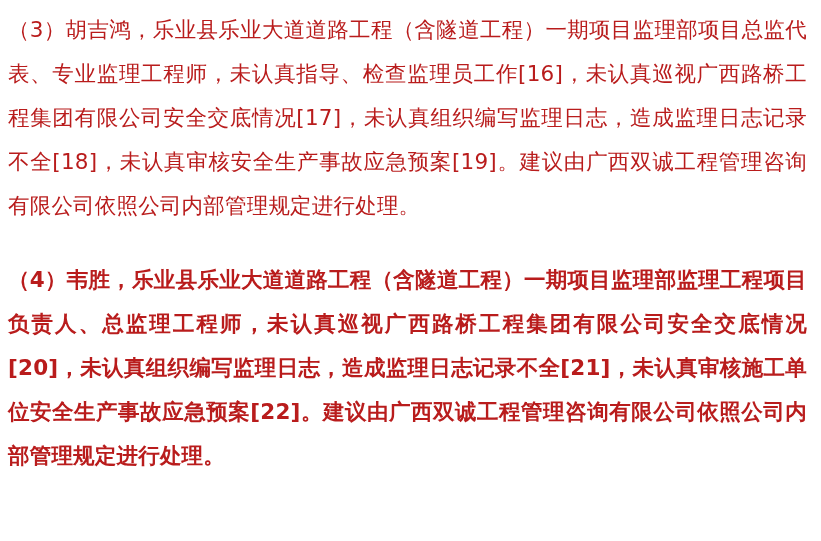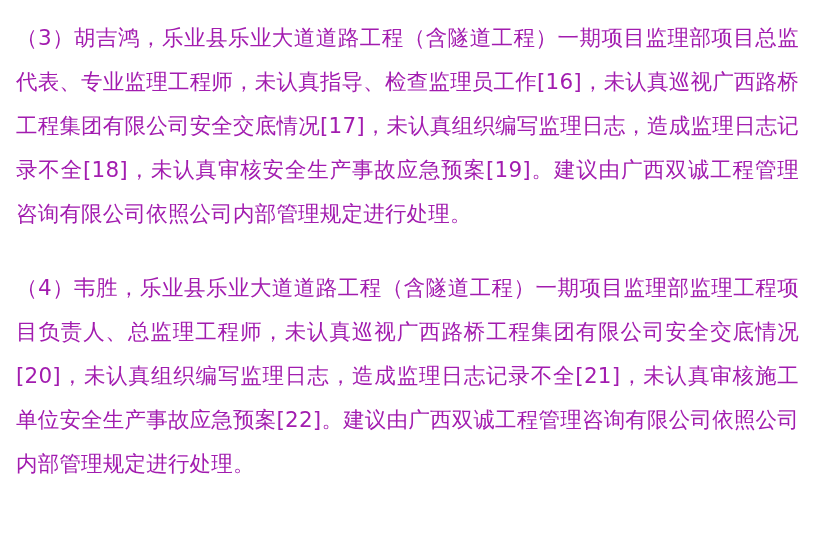--- a/index.html
+++ b/index.html
@@ -20,25 +20,26 @@
     height: 541px;
     padding: 8px 14px 0 8px;
     background: #ffffff;
   }
   .para {
     font-size: 21.5px;
     line-height: 44px;
     text-align: justify;
     text-justify: inter-ideograph;
     letter-spacing: 0.2px;
-    color: #a21caf;
-    margin: 8px;
+    color: #b91c1c;
+    margin: 0;
   }
   .para + .para {
     margin-top: 30px;
+    font-weight: bold;
   }
   .indent {
     
   }
 </style>
 </head>
 <body>
 
 <div class="page">
   <p class="para indent">（3）胡吉鸿，乐业县乐业大道道路工程（含隧道工程）一期项目监理部项目总监代表、专业监理工程师，未认真指导、检查监理员工作[16]，未认真巡视广西路桥工程集团有限公司安全交底情况[17]，未认真组织编写监理日志，造成监理日志记录不全[18]，未认真审核安全生产事故应急预案[19]。建议由广西双诚工程管理咨询有限公司依照公司内部管理规定进行处理。</p>

